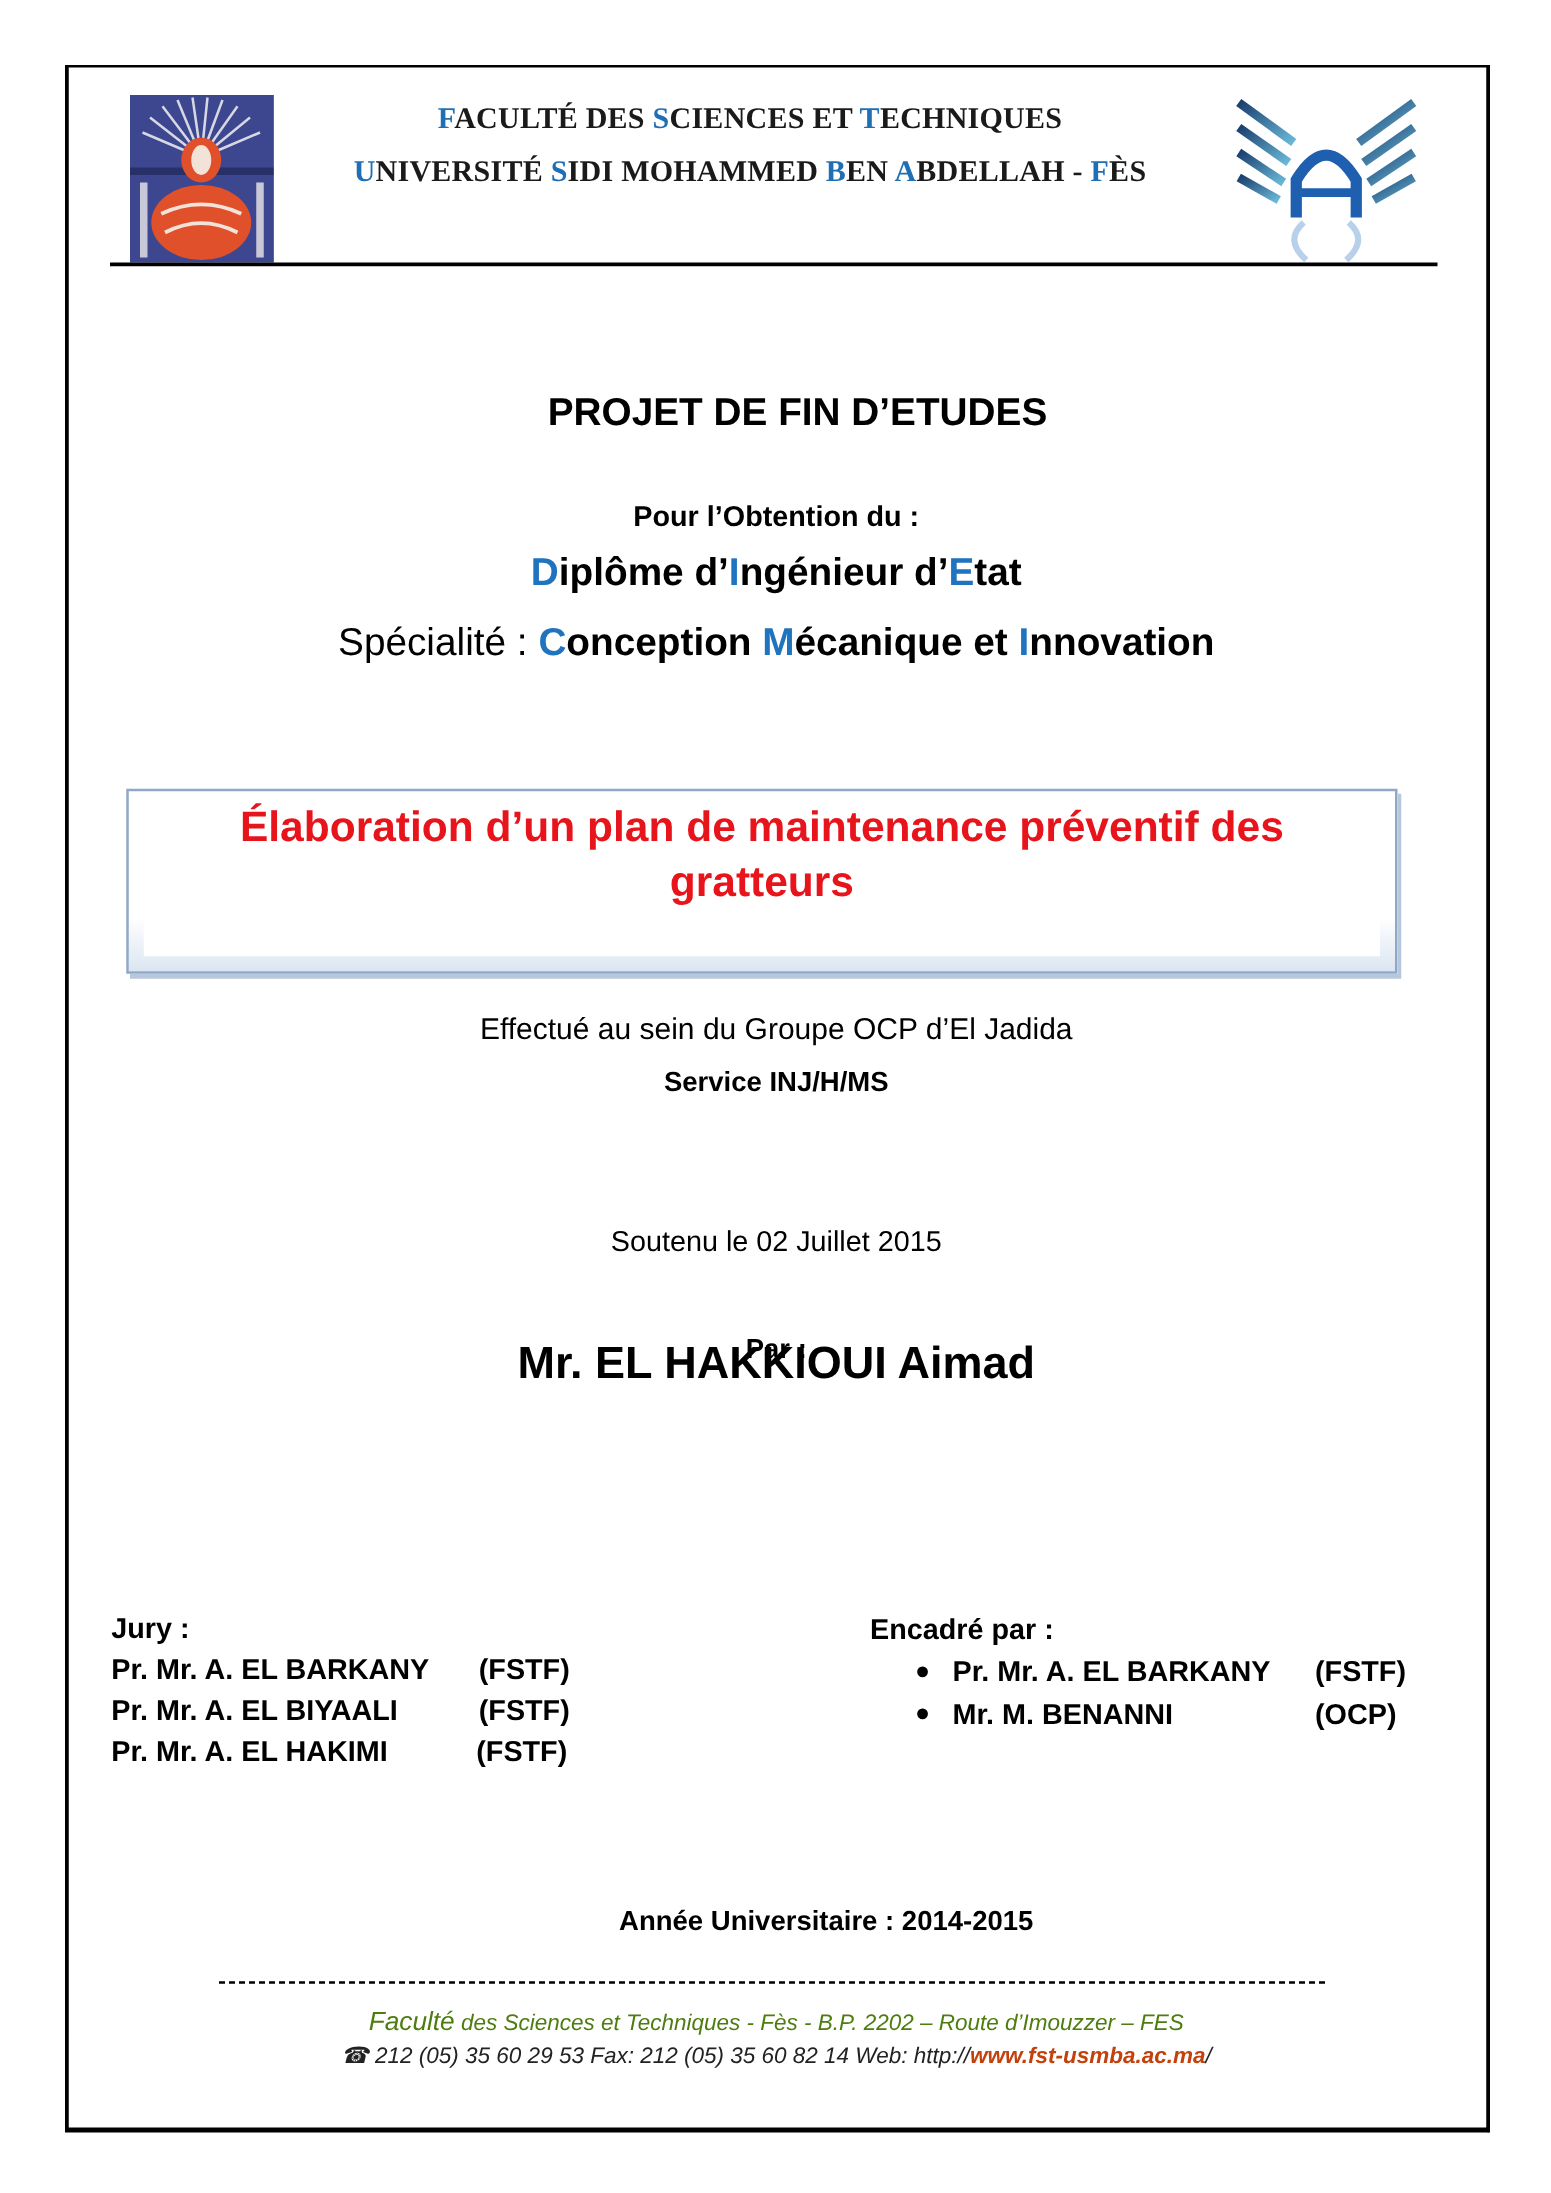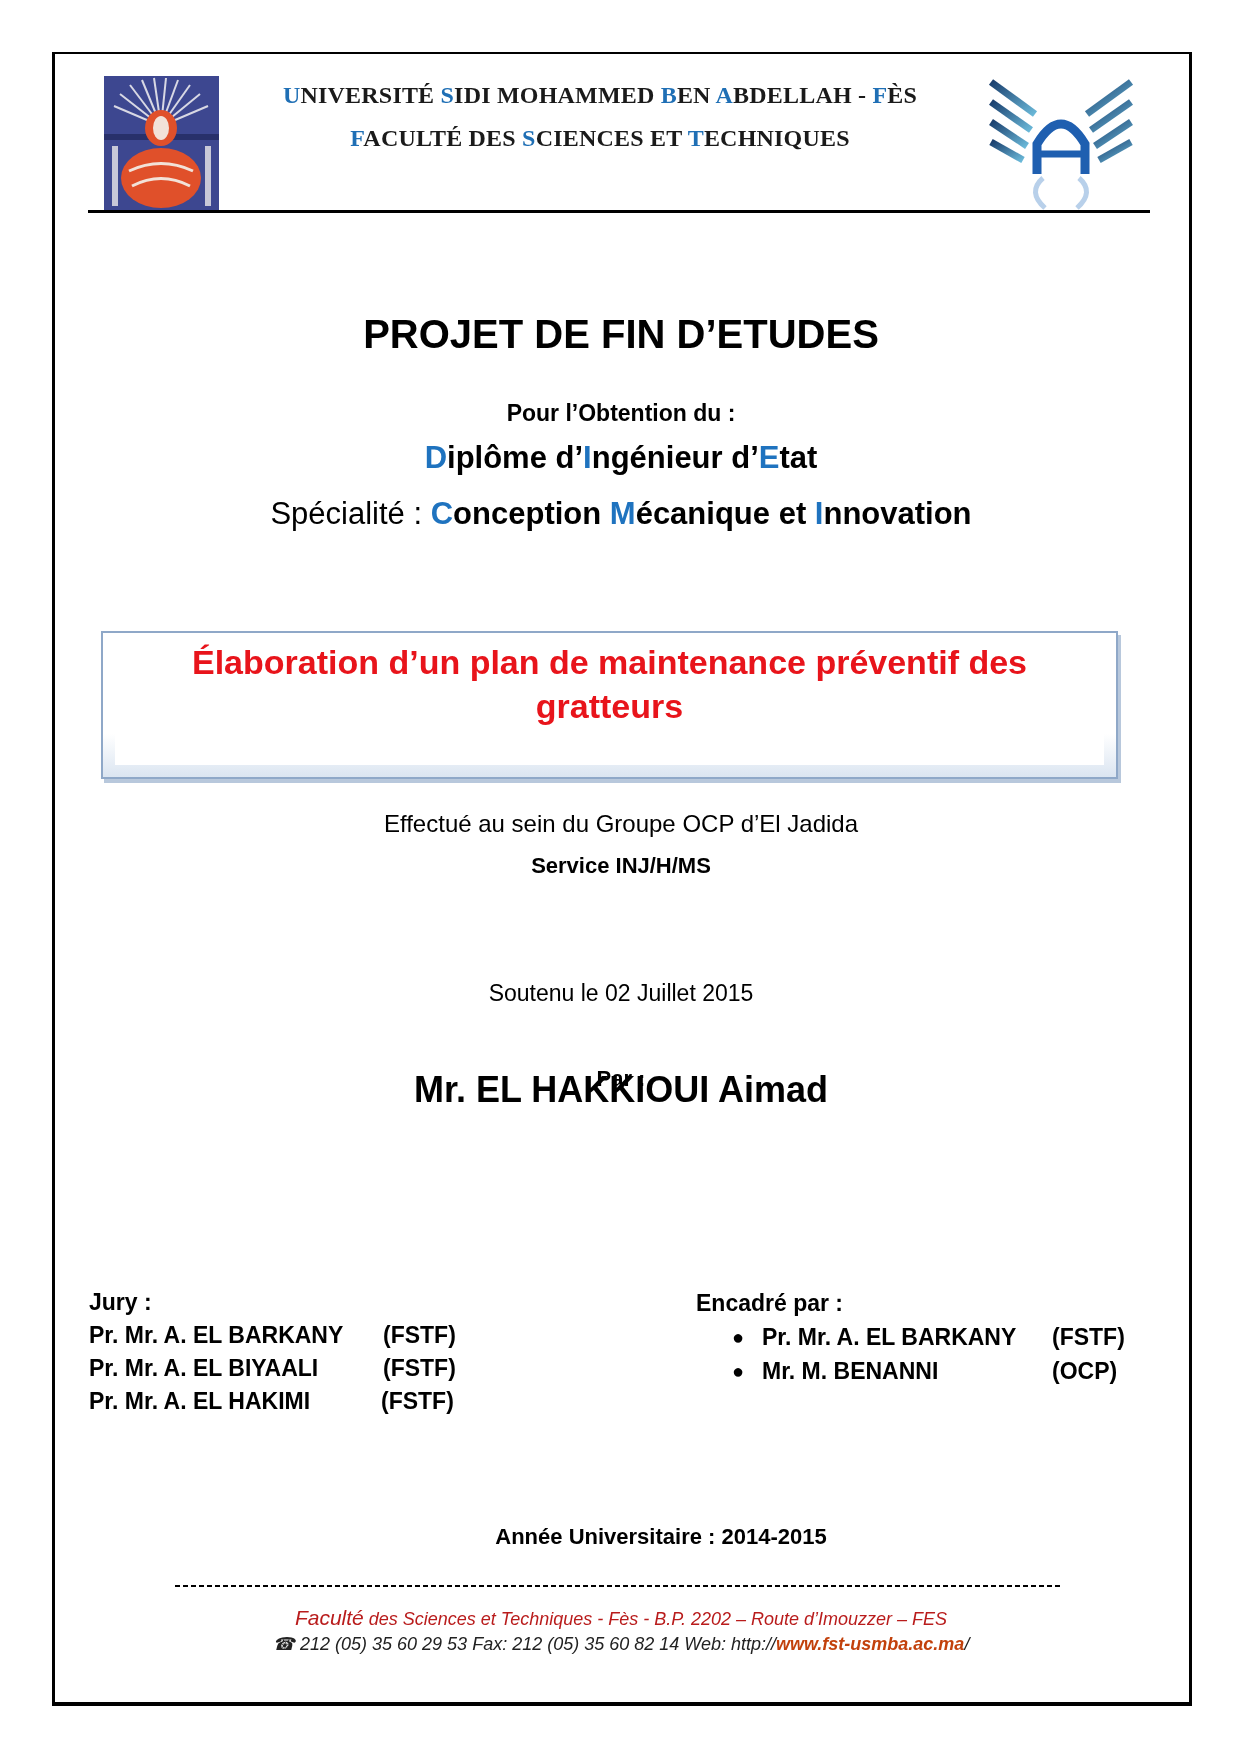--- a/index.html
+++ b/index.html
@@ -16,21 +16,21 @@
 
   
   .logo-left { position: absolute; left: 104px; top: 76px; width: 115px; height: 134px; background: #3f4a8f; overflow: hidden; }
   .logo-right { position: absolute; left: 987px; top: 74px; width: 148px; height: 136px; overflow: hidden; }
   .univ-lines { position: absolute; left: 230px; top: 74px; width: 740px; text-align: center; font-family: "Liberation Serif", serif; font-weight: bold; font-size: 24px; color: #1a1a1a; }
   .univ-line { height: 43px; line-height: 43px; letter-spacing: 0.2px; }
   .cap { color: #1f6fb5; }
   .header-rule { position: absolute; left: 88px; top: 210px; width: 1062px; height: 3px; background: #000; }
 
   .center { position: absolute; left: 52px; width: 1138px; text-align: center; }
-  .pfe-title { top: 312px; font-size: 40px; font-weight: bold; }
+  .pfe-title { top: 312px; font-size: 31px; font-weight: bold; margin-left: 17px; }
   .obtention { top: 400px; font-size: 23px; font-weight: bold; }
   .diplome { top: 440px; font-size: 31px; font-weight: bold; }
   .specialite { top: 496px; font-size: 31px; }
   .specialite b { font-weight: bold; margin-top: 20px; }
   .blue { color: #1f73bf; }
 
   .title-box {
     position: absolute; left: 101px; top: 631px; width: 1013px; height: 144px;
     border: 2px solid #8fa8c8;
     background: linear-gradient(to bottom, #ffffff 0%, #ffffff 70%, #dbe5f1 100%);
@@ -54,21 +54,21 @@
   .jury .row { height: 33px; line-height: 33px; white-space: pre; display: flex; }
   .jury .name { display: inline-block; width: 294px; }
   .encadre { position: absolute; left: 696px; top: 1286px; font-size: 23px; font-weight: bold; }
   .encadre .row { height: 34px; line-height: 34px; display: flex; }
   .encadre .bullet { display: inline-block; width: 30px; margin-left: 36px; font-size: 20px; }
   .encadre .name { display: inline-block; width: 290px; }
 
   .annee { top: 1524px; font-size: 22px; font-weight: bold; padding-left: 40px; }
   .dashes { position: absolute; left: 175px; top: 1585px; width: 885px; height: 2px;
     background: repeating-linear-gradient(to right, #000 0 5px, transparent 5px 8px); }
-  .footer1 { top: 1606px; font-size: 18px; font-style: italic; color: #b91c1c; }
+  .footer1 { top: 1606px; font-size: 18px; font-style: italic; color: #4d7c0f; }
   .footer1 .big { font-size: 21px; }
   .footer2 { top: 1633px; font-size: 18px; font-style: italic; color: #222; }
   .footer2 a { color: #c2410c; font-weight: bold; text-decoration: none; }
 </style>
 </head>
 <body>
 
 <div class="frame"></div>
 <div class="frame-inner-right"></div>
 
@@ -92,24 +92,24 @@
     <rect x="101" y="70" width="6" height="60" fill="#c8c8d8"></rect>
     <ellipse cx="57" cy="52" rx="16" ry="18" fill="#e0502a"></ellipse>
     <ellipse cx="57" cy="52" rx="8" ry="12" fill="#f2e2d8"></ellipse>
     <ellipse cx="57" cy="102" rx="40" ry="30" fill="#e0502a"></ellipse>
     <path d="M25 95 Q57 80 89 95 M28 110 Q57 95 86 110" stroke="#f2e2d8" stroke-width="3" fill="none"></path>
   </svg>
 </div>
 
 <div class="univ-lines">
   <div class="univ-line">
+    <span class="cap">F</span><span>ACULTÉ DES </span><span class="cap">S</span><span>CIENCES ET </span><span class="cap">T</span><span>ECHNIQUES</span>
+  </div>
+  <div class="univ-line">
     <span class="cap">U</span><span>NIVERSITÉ </span><span class="cap">S</span><span>IDI MOHAMMED </span><span class="cap">B</span><span>EN </span><span class="cap">A</span><span>BDELLAH - </span><span class="cap">F</span><span>ÈS</span>
-  </div>
-  <div class="univ-line">
-    <span class="cap">F</span><span>ACULTÉ DES </span><span class="cap">S</span><span>CIENCES ET </span><span class="cap">T</span><span>ECHNIQUES</span>
   </div>
 </div>
 
 <div class="logo-right">
   <svg width="148" height="136" viewBox="0 0 148 136">
     <defs>
       <linearGradient id="wing" x1="0" y1="0" x2="1" y2="1">
         <stop offset="0" stop-color="#1a3f6e"></stop>
           <stop offset="1" stop-color="#6ab8d8"></stop>
       </linearGradient>

